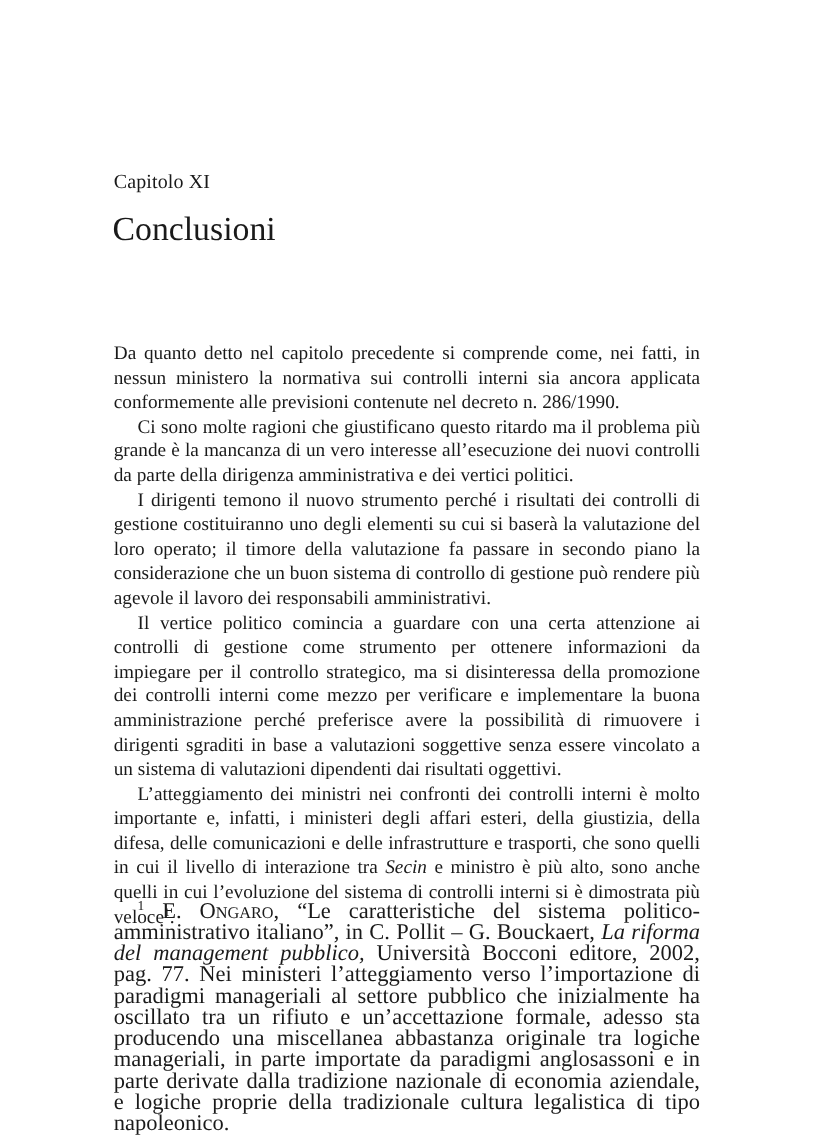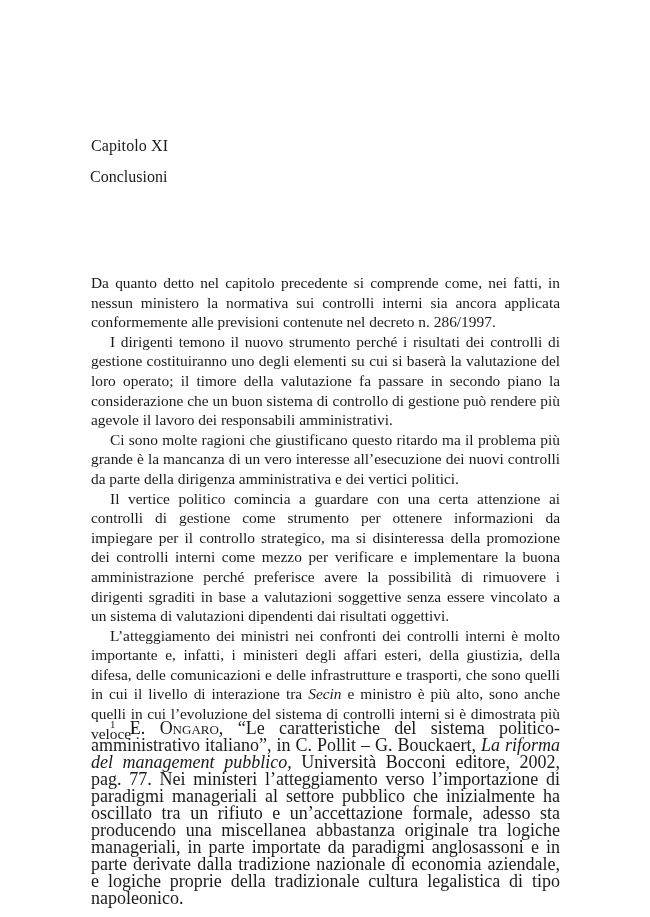--- a/index.html
+++ b/index.html
@@ -1,42 +1,42 @@
 <!DOCTYPE html>
 <html><head>
 <meta charset="utf-8">
 <style>
   html, body { margin: 0; padding: 0; background: #ffffff; }
   body { width: 650px; height: 917px; position: relative; overflow: hidden;
          font-family: "Liberation Serif", "DejaVu Serif", serif; color: #1a1a1a; }
   .page { position: absolute; left: 0; top: 0; width: 650px; height: 742px; }
   .chapter-label { position: absolute; left: 91px; top: 137px; font-size: 16px; letter-spacing: 0.1px; }
-  .chapter-title { position: absolute; left: 90px; top: 168px; font-size: 16px; }
+  .chapter-title { position: absolute; left: 90px; top: 168px; font-size: 27px; }
   .body-text { position: absolute; left: 91px; top: 273px; width: 469px;
                font-size: 15.4px; line-height: 19.6px; text-align: justify; hyphens: manual; }
   .body-text p { margin: 0; text-indent: 0; }
   .body-text p.indent { text-indent: 19px; }
   .footnotes { position: absolute; left: 91px; top: 720px; width: 469px;
                font-size: 18px; line-height: 17px; text-align: justify; }
   .footnotes p { margin: 0; text-indent: 19px; }
   sup { font-size: 0.6em; vertical-align: 0.55em; line-height: 0; }
   .sc { font-variant: small-caps; }
   em { font-style: italic; }
 </style>
 </head>
 <body>
 
 <div class="page">
   <div class="chapter-label">Capitolo XI</div>
   <div class="chapter-title">Conclusioni</div>
 
   <div class="body-text">
-    <p>Da quanto detto nel capitolo precedente si comprende come, nei fatti, in nessun ministero la normativa sui controlli interni sia ancora applicata conformemente alle previsioni contenute nel decreto n. 286/1997.</p>
+    <p>Da quanto detto nel capitolo precedente si comprende come, nei fatti, in nessun ministero la normativa sui controlli interni sia ancora applicata conformemente alle previsioni contenute nel decreto n. 286/1990.</p>
+    <p class="indent">Ci sono molte ragioni che giustificano questo ritardo ma il problema più grande è la mancanza di un vero interesse all’esecuzione dei nuovi controlli da parte della dirigenza amministrativa e dei vertici politici.</p>
     <p class="indent">I dirigenti temono il nuovo strumento perché i risultati dei controlli di gestione costituiranno uno degli elementi su cui si baserà la valutazione del loro operato; il timore della valutazione fa passare in secondo piano la considerazione che un buon sistema di controllo di gestione può rendere più agevole il lavoro dei responsabili amministrativi.</p>
-    <p class="indent">Ci sono molte ragioni che giustificano questo ritardo ma il problema più grande è la mancanza di un vero interesse all’esecuzione dei nuovi controlli da parte della dirigenza amministrativa e dei vertici politici.</p>
     <p class="indent">Il vertice politico comincia a guardare con una certa attenzione ai controlli di gestione come strumento per ottenere informazioni da impiegare per il controllo strategico, ma si disinteressa della promozione dei controlli interni come mezzo per verificare e implementare la buona amministrazione perché preferisce avere la possibilità di rimuovere i dirigenti sgraditi in base a valutazioni soggettive senza essere vincolato a un sistema di valutazioni dipendenti dai risultati oggettivi.</p>
     <p class="indent"><span>L’atteggiamento dei ministri nei confronti dei controlli interni è molto importante e, infatti, i ministeri degli affari esteri, della giustizia, della difesa, delle comunicazioni e delle infrastrutture e trasporti, che sono quelli in cui il livello di interazione tra </span><em>Secin</em><span> e ministro è più alto, sono anche quelli in cui l’evoluzione del sistema di controlli interni si è dimostrata più veloce</span><sup>1</sup><span>.</span></p>
   </div>
 
   <div class="footnotes">
     <p><sup>1</sup> <span>E. </span><span class="sc">Ongaro</span><span>, “Le caratteristiche del sistema politico-amministrativo italiano”, in C. Pollit – G. Bouckaert, </span><em>La riforma del management pubblico,</em><span> Università Bocconi editore, 2002, pag. 77. Nei ministeri l’atteggiamento verso l’importazione di paradigmi manageriali al settore pubblico che inizialmente ha oscillato tra un rifiuto e un’accettazione formale, adesso sta producendo una miscellanea abbastanza originale tra logiche manageriali, in parte importate da paradigmi anglosassoni e in parte derivate dalla tradizione nazionale di economia aziendale, e logiche proprie della tradizionale cultura legalistica di tipo napoleonico.</span></p>
   </div>
 </div>
 
 </body></html>

